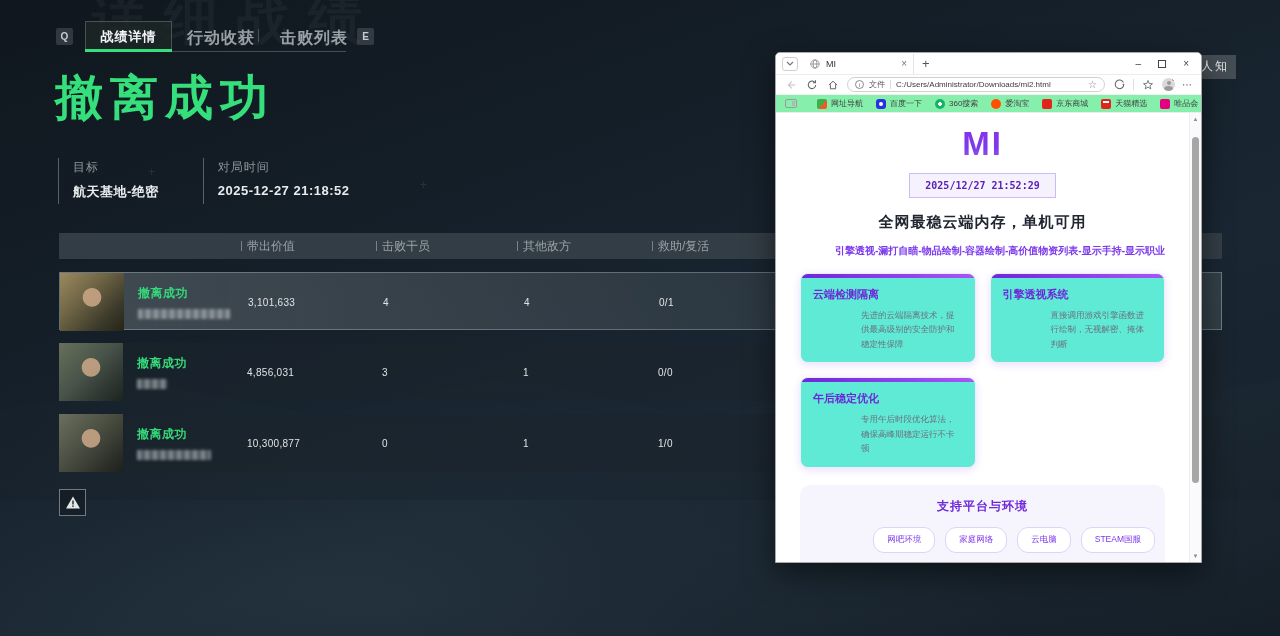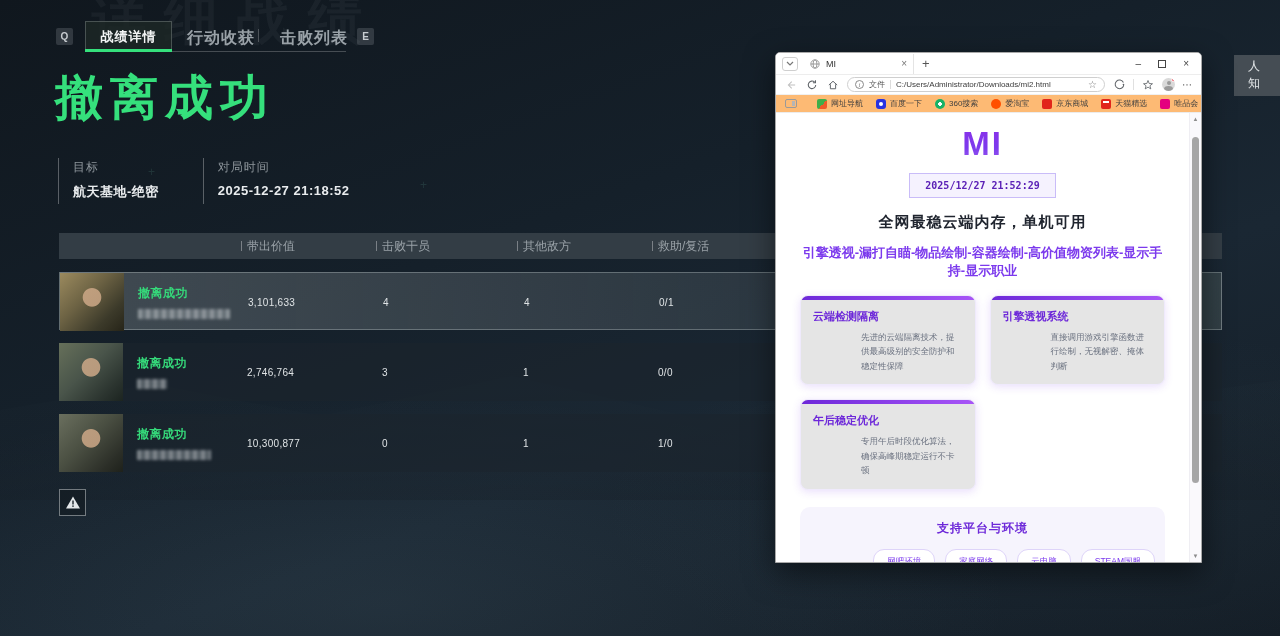--- a/index.html
+++ b/index.html
@@ -83,21 +83,21 @@
     background:repeating-linear-gradient(90deg, rgba(210,215,218,0.55) 0 4px, rgba(150,158,163,0.45) 4px 8px);
     filter:blur(1.5px); }
   .num { font-size:10px; color:#dfe3e5; padding-left:12px; letter-spacing:0.3px; }
 
   .warning-box {
     position:absolute; left:59px; top:489px; width:27px; height:27px;
     border:1px solid rgba(230,235,238,0.45); background:rgba(18,25,31,0.55);
     display:flex; align-items:center; justify-content:center; cursor:pointer;
   }
   .partial-chip {
-    position:absolute; left:1234px; top:55px; z-index:5; background:rgba(72,80,86,0.95);
+    position:absolute; left:1187px; top:55px; z-index:5; background:rgba(72,80,86,0.95);
     color:#e2e6e8; font-size:12px; padding:3px 7px 4px 14px; letter-spacing:2px;
   }
 
   
   .browser {
     position:absolute; left:775px; top:52px; width:427px; height:511px; z-index:10;
     background:#fff; border:1px solid #a9a9a9; border-radius:5px 5px 0 0;
     box-shadow:0 10px 30px rgba(0,0,0,0.5); overflow:hidden;
   }
   .tabstrip { height:22px; background:#ffffff; display:flex; align-items:center; padding:0 6px; border-bottom:1px solid #ededed; }
@@ -122,21 +122,21 @@
   .url-sep { width:1px; height:9px; background:#dcdcdc; }
   .url-path { font-size:8px; color:#3c3c3c; flex:1; white-space:nowrap; overflow:hidden; }
   .url-star { font-size:10px; color:#777; cursor:pointer; line-height:1; }
   .tb-divider { width:1px; height:11px; background:#e0e0e0; }
   .avatar-ic { position:relative; width:13px; height:13px; border-radius:50%; background:#d9d9d9; overflow:hidden; cursor:pointer; flex:0 0 13px;}
   .avatar-ic::before { content:""; position:absolute; left:4.5px; top:2.5px; width:4px; height:4px; border-radius:50%; background:#9a9a9a; }
   .avatar-ic::after { content:""; position:absolute; left:2px; top:7.5px; width:9px; height:6px; border-radius:50% 50% 0 0; background:#9a9a9a; }
   .avatar-dot { position:absolute; right:-1px; top:-1px; width:5px; height:5px; border-radius:50%; background:#e81123; border:1px solid #fff; z-index:2;}
   .dots { font-size:10px; color:#555; letter-spacing:1px; cursor:pointer; }
 
-  .bookmarks { height:18px; background:#fdba74; display:flex; align-items:center; gap:13px; padding:0 9px; border-bottom:1px solid #ececec; }
+  .bookmarks { height:18px; background:#86efac; display:flex; align-items:center; gap:13px; padding:0 9px; border-bottom:1px solid #ececec; }
   .bm-side-ic { width:12px; height:9px; border:1px solid #9a9a9a; border-radius:2px; position:relative; cursor:pointer; flex:0 0 12px;}
   .bm-side-ic::before { content:""; position:absolute; right:1.5px; top:1px; bottom:1px; width:3px; background:#b5b5b5; }
   .bm-divider { width:1px; height:10px; background:#e2e2e2; margin-left:-6px; }
   .bm { display:flex; align-items:center; gap:4px; cursor:pointer; }
   .bm-label { font-size:8px; color:#3f3f3f; white-space:nowrap; }
   .fav { width:10px; height:10px; border-radius:2px; flex:0 0 10px; }
   .fav.f1 { background:linear-gradient(135deg,#3fae49 55%, #f05a28 55%); }
   .fav.f2 { background:#2932e1; border-radius:3px; position:relative; }
   .fav.f2::after{content:""; position:absolute; left:3px; top:3px; width:4px; height:4px; background:#fff; border-radius:50%;}
   .fav.f3 { background:radial-gradient(circle, #fff 0 28%, #17b266 30%); border-radius:50%; }
@@ -146,23 +146,23 @@
   .fav.f6::after{content:""; position:absolute; left:2px; top:2px; width:6px; height:2px; background:#fff;}
   .fav.f7 { background:#e4007f; }
 
   .page { position:relative; height:451px; background:#fff; padding:12px 36px 0 24px; text-align:center; overflow:hidden; }
   .mi-logo { font-size:33px; font-weight:900; letter-spacing:2px;
     background:linear-gradient(180deg,#8b2fe8,#7c3aed 60%,#9b5cf0);
     -webkit-background-clip:text; background-clip:text; -webkit-text-fill-color:transparent; color:#7c3aed; display:inline-block; }
   .ts-pill { display:inline-block; margin-top:10px; font-family:"DejaVu Sans Mono",monospace; font-size:10px; font-weight:bold;
     color:#5b21b6; background:#f5f2fe; border:1px solid #c9bcf8; border-radius:0; padding:6px 15px; }
   .page-heading { margin-top:15px; font-size:15px; font-weight:bold; color:#20252f; letter-spacing:1px; }
-  .page-subtitle { margin-top:12px; font-size:13px; font-weight:bold; color:#7c3aed; }
+  .page-subtitle { margin-top:12px; font-size:10px; font-weight:bold; color:#7c3aed;text-align:right; }
   .cards { margin-top:15px; display:grid; grid-template-columns:1fr 1fr; gap:14px; text-align:left; }
-  .card { background:#e5e5e5; border:1px solid #efeafc; border-radius:8px; overflow:hidden;
+  .card { background:#5eead4; border:1px solid #efeafc; border-radius:8px; overflow:hidden;
     box-shadow:0 2px 8px rgba(124,58,237,0.16); }
   .card-bar { height:4px; background:linear-gradient(90deg,#6d28d9,#a855f7); }
   .card-body { padding:9px 12px 11px; }
   .card-title { font-size:11px; font-weight:bold; color:#6d28d9; }
   .card-desc { margin-top:6px; font-size:8.5px; color:#6b7280; line-height:1.7;margin-left:48px; }
   .platform { margin-top:17px; background:#f6f4fd; border-radius:10px; padding:13px 10px 14px; }
   .platform-title { font-size:12px; font-weight:bold; color:#6d28d9; letter-spacing:1px; }
   .pills { margin-top:12px; display:flex; flex-wrap:wrap; justify-content:flex-end; gap:19px 10px; }
   .pill { font-size:8.5px; color:#7c3aed; background:#fff; border:1px solid #ded4f9; border-radius:11px;
     padding:6px 13px; cursor:pointer; white-space:nowrap; }
@@ -228,21 +228,21 @@
   </div>
 
   <div class="trow">
     <div class="player-cell">
       <div class="avatar a2"></div>
       <div class="player-meta">
         <div class="status-ok">撤离成功</div>
         <div class="name-blur" style="width:30px;"></div>
       </div>
     </div>
-    <div class="num">2,746,764</div>
+    <div class="num">4,856,031</div>
     <div class="num">3</div>
     <div class="num">1</div>
     <div class="num">0/0</div>
     <div></div>
   </div>
 
   <div class="trow">
     <div class="player-cell">
       <div class="avatar a3"></div>
       <div class="player-meta">

